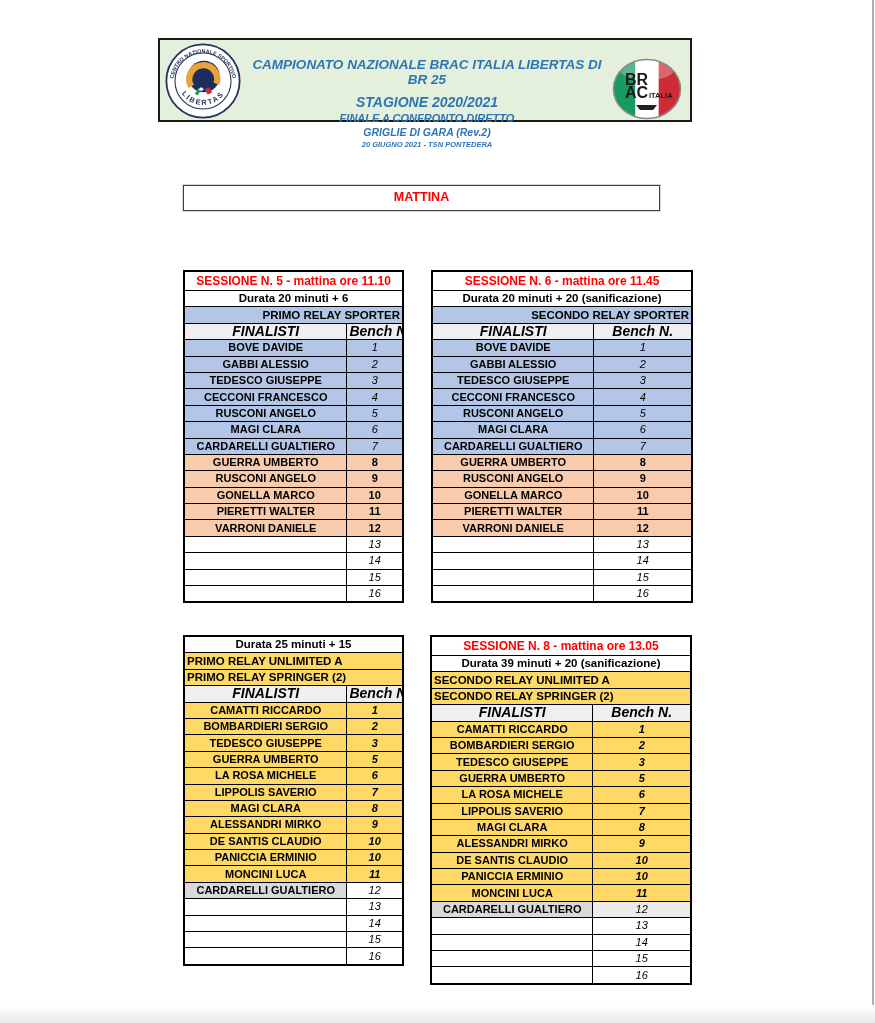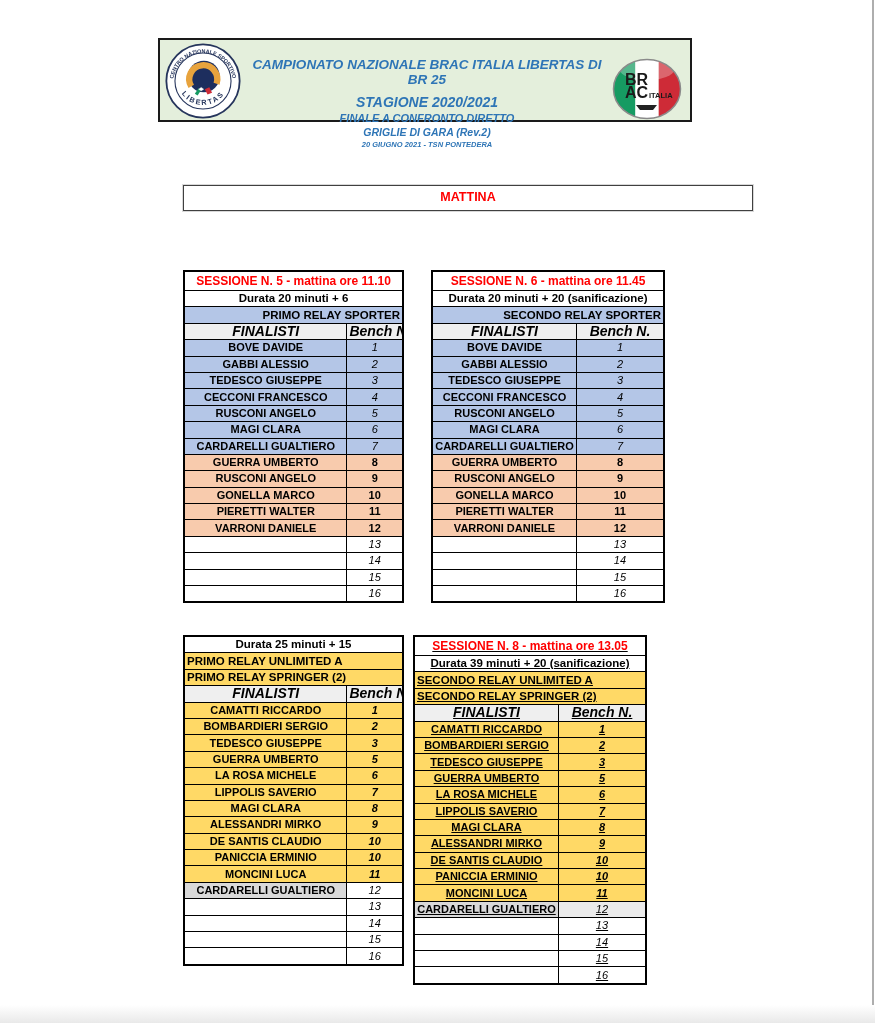--- a/index.html
+++ b/index.html
@@ -18,52 +18,52 @@
   .banner .logo-left{position:absolute;left:5px;top:3px;width:76px;height:76px;}
   .banner .logo-right{position:absolute;right:8px;top:18px;width:70px;height:62px;}
   .banner .btxt{position:absolute;left:88px;right:84px;top:3px;text-align:center;color:#2E75B6;margin-top:12px;}
   .banner .l1{font-size:13.5px;font-weight:bold;font-style:italic;margin:2px 0 7px 0;}
   .banner .l2{font-size:14px;font-weight:bold;font-style:italic;margin:0 0 2px 0;}
   .banner .l3{font-size:11px;font-weight:bold;font-style:italic;margin:0 0 2px 0;}
   .banner .l4{font-size:10.5px;font-weight:bold;font-style:italic;margin:0 0 2px 0;}
   .banner .l5{font-size:7.5px;font-weight:bold;font-style:italic;margin:0;}
 
   
-  .section-bar{position:absolute;left:183px;top:185px;width:570px;height:26px;
+  .section-bar{position:absolute;left:183px;top:185px;width:477px;height:26px;
     background:#ffffff;border:1px solid #404040;box-shadow:0 0 0 1px #d8d8d8;
     box-sizing:border-box;text-align:center;line-height:23px;
     color:#FF0000;font-weight:bold;font-size:12.5px;}
 
   
   .tbl{position:absolute;}
   .tbl table{border-collapse:collapse;table-layout:fixed;background:#fff;border:2px solid #000;}
   .tbl td{border:1px solid #000;height:15.4px;line-height:15px;padding:0 2px;
     font-size:11px;text-align:center;overflow:hidden;white-space:nowrap;box-sizing:content-box;}
   .w1 table{width:221px;} .w1 .c-name{width:160px;} .w1 .c-bench{width:55px;}
-  .w2 table{width:234px;} .w2 .c-name{width:142px;} .w2 .c-bench{width:86px;}
+  .w2 table{width:262px;} .w2 .c-name{width:142px;} .w2 .c-bench{width:86px;}
   .r-session td{color:#FF0000;font-weight:bold;font-size:12px;height:18px;line-height:18px;}
   .r-durata td{font-weight:bold;font-size:11.5px;}
   .r-relay td{font-weight:bold;font-size:11.5px;text-align:left;}
   .t-blue .r-relay td{background:#B4C6E7;text-align:right;}
   .t-yellow .r-relay td{background:#FFD966;}
   .r-finhdr td{font-weight:bold;font-style:italic;font-size:14px;background:#EFEFEF;}
   td.name{font-weight:bold;}
   .t-blue .g-a td{background:#B4C6E7;}
   .t-blue .g-b td{background:#F8CBAD;}
   .t-blue .g-a td.bench{font-style:italic;}
   .t-blue .g-b td.bench{font-weight:bold;}
   .t-yellow .g-a td{background:#FFD966;}
   .t-yellow .g-a td.bench{font-weight:bold;font-style:italic;}
   .g-gray td.name,.g-grayfull td.name{background:#D9D9D9;}
   .g-grayfull td.bench{background:#EBEBEB;}
   .g-gray td.bench,.g-grayfull td.bench,.g-res td.bench{font-style:italic;}
   .pos-t1{left:183px;top:270px;}
   .pos-t2{left:431px;top:270px;}
   .pos-t3{left:183px;top:635px;}
-  .pos-t4{left:413px;top:635px;text-decoration:underline;}
+  .pos-t4{left:430px;top:635px;}
 </style>
 </head>
 <body>
 
 <div class="banner">
 
   <svg class="logo-left" viewBox="0 0 84 84">
     <circle cx="42" cy="42" r="40.5" fill="#ffffff" stroke="#26355c" stroke-width="2"></circle>
     <circle cx="42" cy="42" r="31" fill="#ffffff" stroke="#26355c" stroke-width="1.2"></circle>
     <defs>

